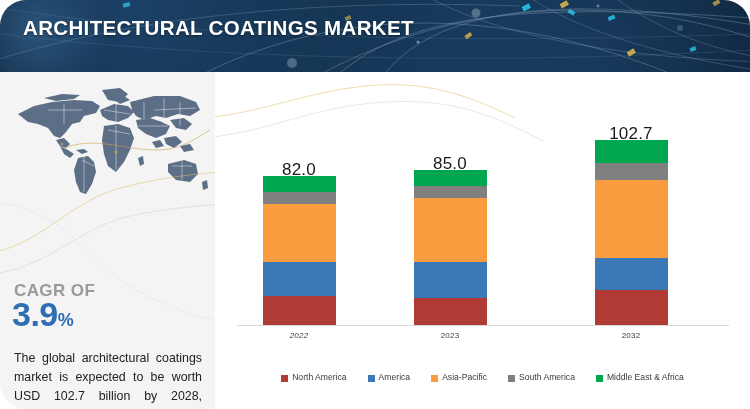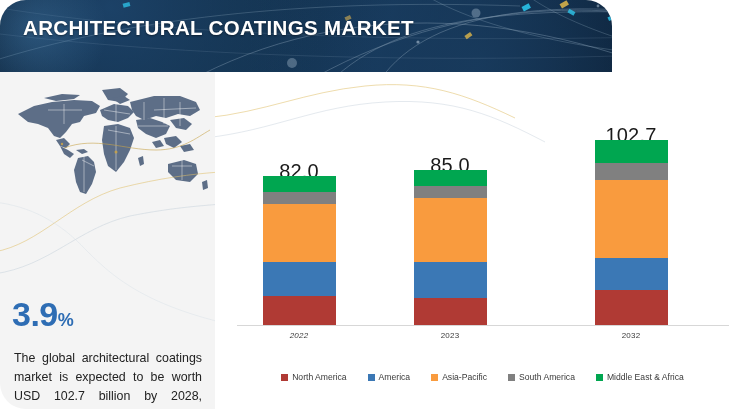--- a/index.html
+++ b/index.html
@@ -3,21 +3,21 @@
 <meta charset="utf-8">
 <style>
   * { margin:0; padding:0; box-sizing:border-box; }
   html,body { width:750px; height:409px; background:#ffffff; }
   body { font-family:"Liberation Sans", sans-serif; position:relative; overflow:hidden; }
 
   #canvas { position:absolute; inset:0; width:750px; height:409px; background:#fff; }
 
   
   .header {
-    position:absolute; left:0; top:0; width:612px; height:72px;
+    position:absolute; left:0; top:0; width:750px; height:72px;
     border-top-left-radius:26px; border-top-right-radius:26px;
     overflow:hidden;
     background:
       radial-gradient(circle at 18% 10%, rgba(30,70,110,.85) 0%, rgba(0,0,0,0) 42%),
       radial-gradient(circle at 78% 90%, rgba(26,62,98,.75) 0%, rgba(0,0,0,0) 48%),
       linear-gradient(105deg,#0d2236 0%,#12304b 38%,#16385a 62%,#0c2036 100%);
   }
   .header svg.arcs { position:absolute; left:0; top:0; width:750px; height:72px; }
   .header .title {
     position:absolute; left:23px; top:16px;
@@ -64,33 +64,33 @@
   .chart-area { position:absolute; left:215px; top:72px; width:535px; height:337px; background:#fff; overflow:hidden; }
   .chart-swoosh { position:absolute; left:0; top:0; width:535px; height:337px; }
 
   .plot { position:absolute; left:0; top:0; width:535px; height:337px; }
   .axis-line { position:absolute; left:22px; top:253px; width:492px; height:1px; background:#d7d7d7; }
 
   .bar { position:absolute; width:73px; }
   .seg { width:100%; }
   .bar-value {
     position:absolute; text-align:center; width:120px;
-    color:#1a1a1a; font-size:20px; letter-spacing:.2px;
+    color:#1a1a1a; font-size:17px; letter-spacing:.2px;
   }
   .x-label {
     position:absolute; text-align:center; width:120px;
     color:#3b3b3b; font-size:8px; letter-spacing:.2px;
   }
 
   
   .legend {
     position:absolute; left:0; top:300px; width:535px;
     display:flex; justify-content:center; align-items:center; gap:21px;
   }
-  .legend-item { display:flex; align-items:center; gap:4px; }
+  .legend-item { display:flex; align-items:flex-end; gap:4px; }
   .legend-swatch { width:7px; height:7px; display:inline-block; }
   .legend-text { font-size:8.6px; color:#3a3a3a; white-space:nowrap; }
 </style>
 </head>
 <body>
 
 <div id="canvas">
 
   <div class="header">
     <svg class="arcs" viewBox="0 0 750 72" preserveAspectRatio="none">
@@ -185,20 +185,21 @@
     </div>
 
     <svg class="swoosh" viewBox="0 0 215 200" preserveAspectRatio="none">
       <g fill="none" stroke-width="1">
         <path d="M-6,120 C40,112 70,70 120,56 C160,46 192,42 220,40" stroke="#e0c06a" stroke-opacity=".55"></path>
         <path d="M-6,142 C50,134 78,96 130,84 C170,76 198,74 222,72" stroke="#c9d3dd" stroke-opacity=".55"></path>
         <path d="M-6,70 C30,74 60,90 86,118 C110,142 140,170 220,190" stroke="#d8dfe6" stroke-opacity=".45"></path>
       </g>
     </svg>
 
+    <div class="cagr-label">CAGR OF</div>
     <div class="cagr-value">
       <span>3.9</span><span class="pct">%</span>
     </div>
 
     <div class="blurb">The global architectural coatings market is expected to be worth USD 102.7 billion by 2028, growing at a CAGR of 3.9% during the forecast period.</div>
   </div>
 
   <div class="chart-area">
 
     <svg class="chart-swoosh" viewBox="0 0 535 337" preserveAspectRatio="none">

